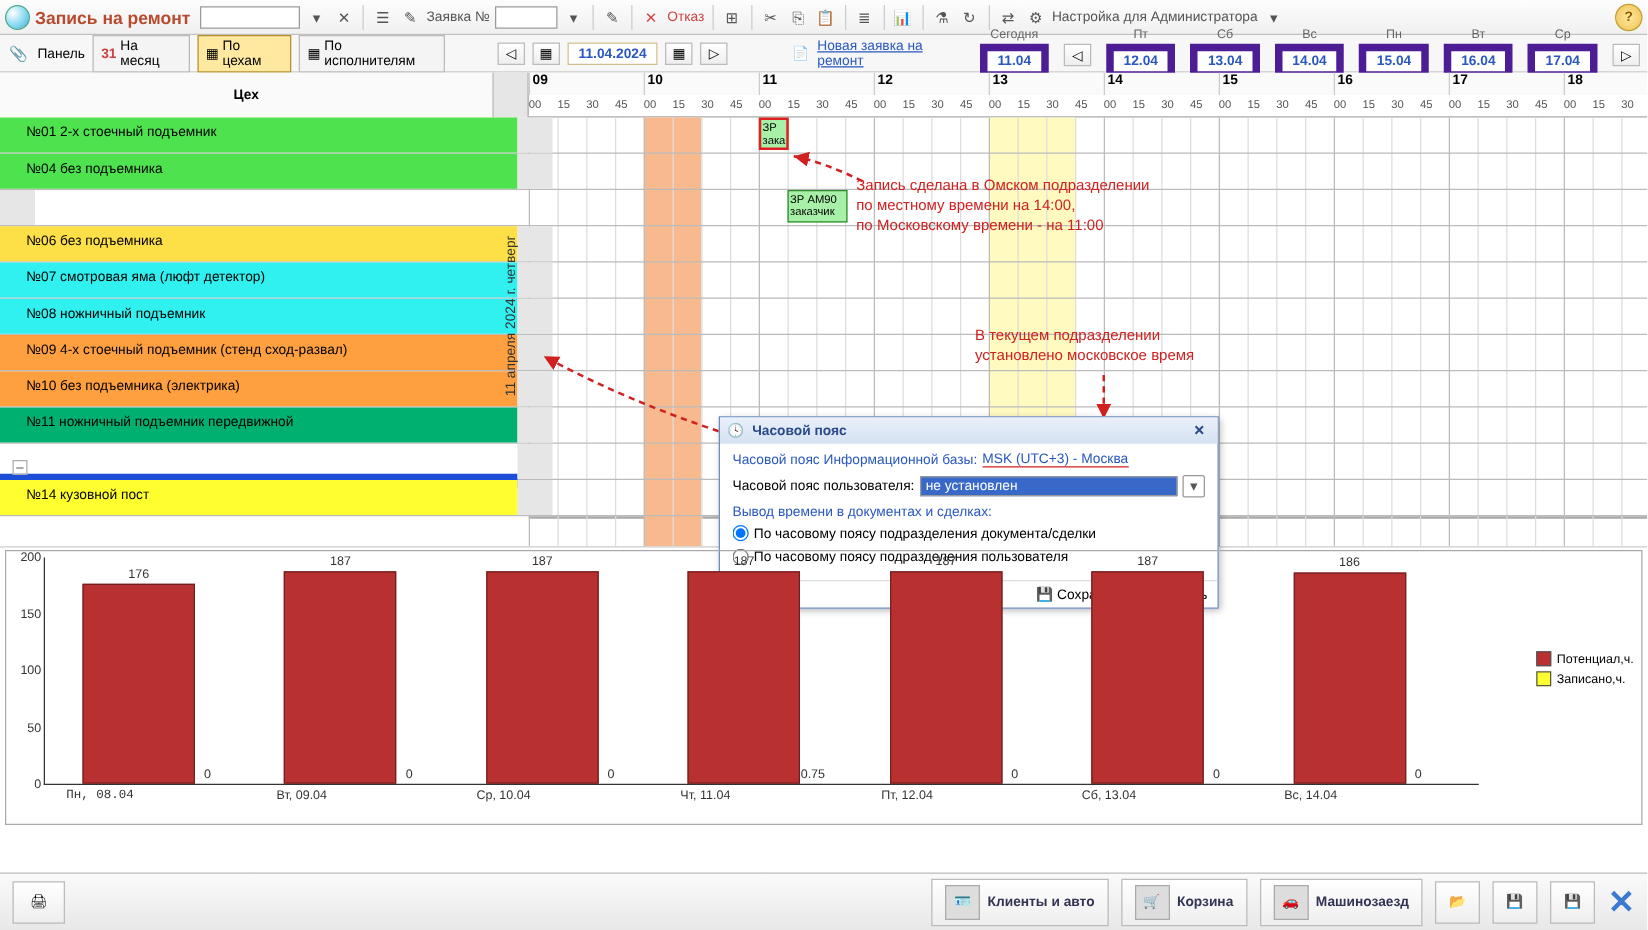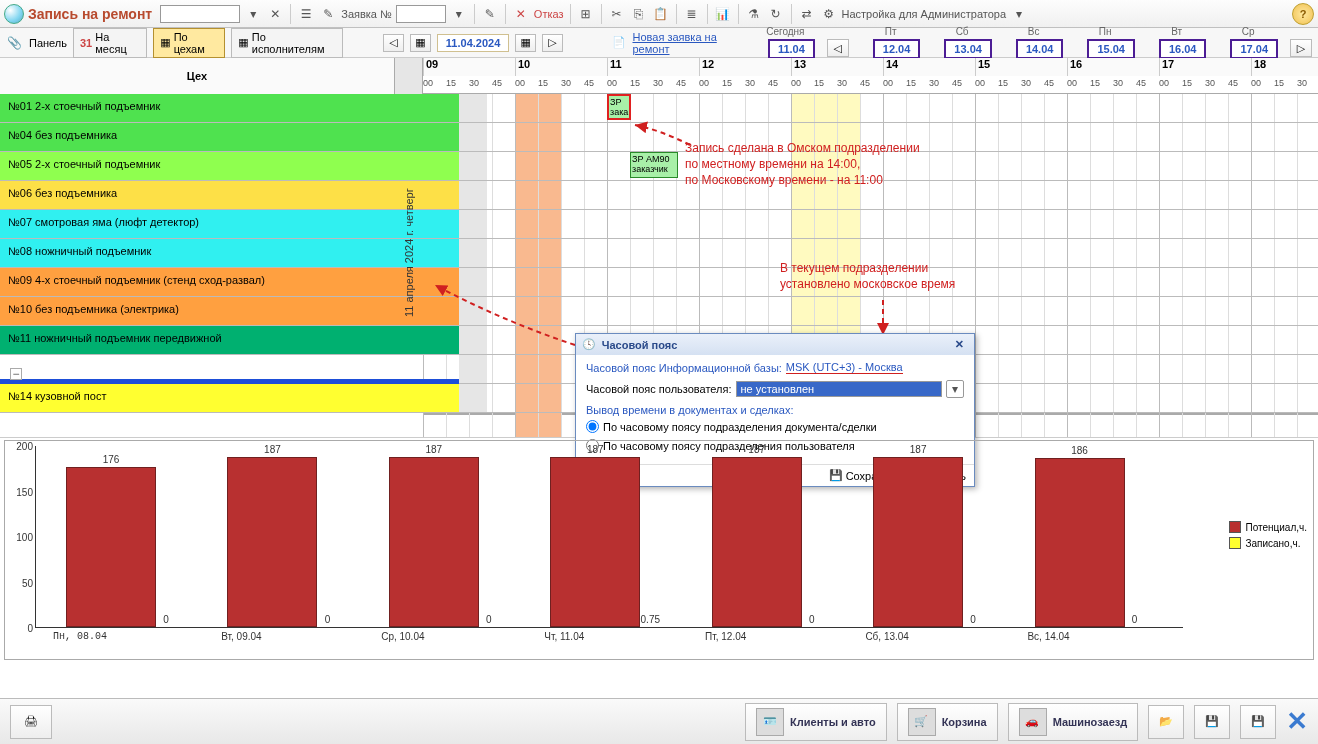--- a/index.html
+++ b/index.html
@@ -19,35 +19,35 @@
 
 .toolbar-2 { height: 30px; background:#f7f7f7; border-bottom:1px solid #ccc; display:flex; align-items:center; padding:0 6px; gap:6px;}
 .tab-btn { border:1px solid #bbb; background:#f4f4f4; padding:2px 6px; display:flex; align-items:center; gap:3px; cursor:pointer;}
 .tab-btn.active { background:#ffe9a0; border-color:#b49030;}
 .nav-btn { width:22px;height:18px;border:1px solid #bbb;background:linear-gradient(#fff,#eee);display:flex;align-items:center;justify-content:center;cursor:pointer;}
 .date-field { border:1px solid #d0c090; background:#fff; padding:2px 8px; color:#2a58c0; font-weight:bold;}
 .link-blue { color:#2a58c0; text-decoration:underline; cursor:pointer;}
 .date-picker-row{display:flex;gap:12px;margin-left:auto;}
 .dp-col{display:flex;flex-direction:column;align-items:center;gap:2px;}
 .dp-label{color:#666;font-size:10px;}
-.dp-box{border:2px solid #4c1d95;background:#fff;padding:2px 8px;color:#2a58c0;font-weight:bold;margin-left:12px;}
+.dp-box{border:6px solid #4c1d95;background:#fff;padding:2px 8px;color:#2a58c0;font-weight:bold;}
 .dp-nav{display:flex;gap:4px;}
 
 
 .timeline-wrap{position:relative; height: 380px; border-bottom:1px solid #ccc; overflow:hidden;}
 .th-row{display:flex;border-bottom:1px solid #aaa;}
 .col-tseh{width:395px;border-right:1px solid #aaa;text-align:center;font-weight:bold;padding:3px 0;background:#fafafa;}
 .col-date-strip{width:28px;background:#e6e6e6;border-right:1px solid #aaa;}
 .hours-head{flex:1;position:relative;background:#fafafa;}
 .hour-block{position:absolute;top:0;height:100%;border-left:1px solid #ccc;padding:0 2px;font-weight:bold;}
 
 
 .ws-rows{position:relative;}
 .row{display:flex;height:29px;border-bottom:1px solid #bbb;}
-.row .ws-name{width:459px;padding:6px 8px;font-size:11px;}
+.row .ws-name{width:414px;padding:6px 21px;font-size:11px;}
 .row .ws-datecol{width:28px;background:#e6e6e6;}
 .row .ws-cells{flex:1;position:relative;}
 .g1{background:#4fe24f;}
 .g2{background:#4fe24f;}
 .g3{background:#8fff4f;}
 .g4{background:#fde047;}
 .g5{background:#30f0f0;}
 .g6{background:#30f0f0;}
 .g7{background:#ffa040;}
 .g8{background:#ffa040;}
@@ -332,21 +332,20 @@
         <div class="ws-name g1">№01  2-х стоечный подъемник</div>
         <div class="ws-datecol"></div>
         <div class="ws-cells"></div>
       </div>
       <div class="row">
         <div class="ws-name g2">№04  без подъемника</div>
         <div class="ws-datecol"></div>
         <div class="ws-cells"></div>
       </div>
       <div class="row">
-        <div class="ws-name g3">№05  2-х стоечный подъемник</div>
         <div class="ws-datecol"></div>
         <div class="ws-cells"></div>
       </div>
       <div class="row">
         <div class="ws-name g4">№06  без подъемника</div>
         <div class="ws-datecol"></div>
         <div class="ws-cells"></div>
       </div>
       <div class="row">
         <div class="ws-name g5">№07  смотровая яма (люфт детектор)</div>

